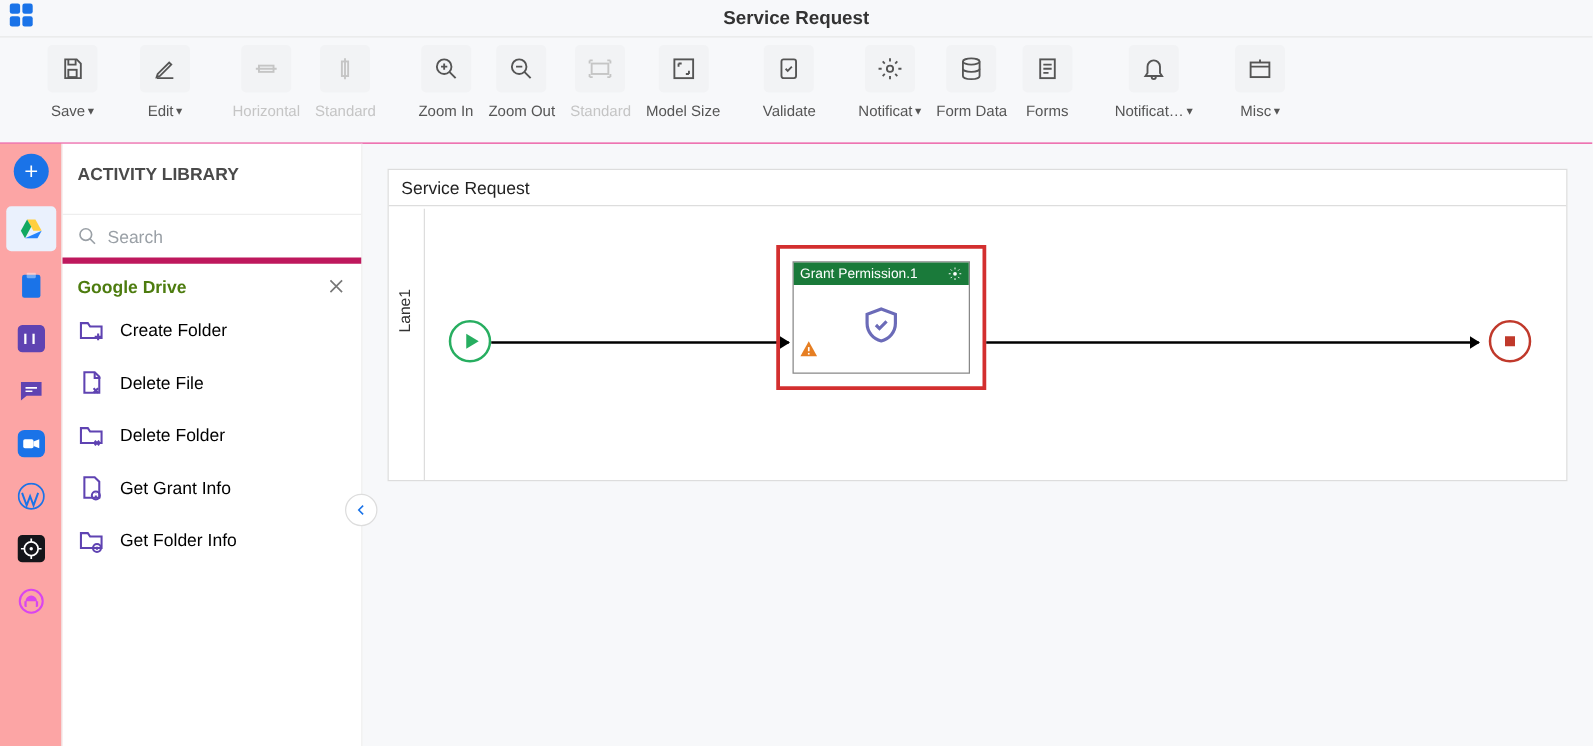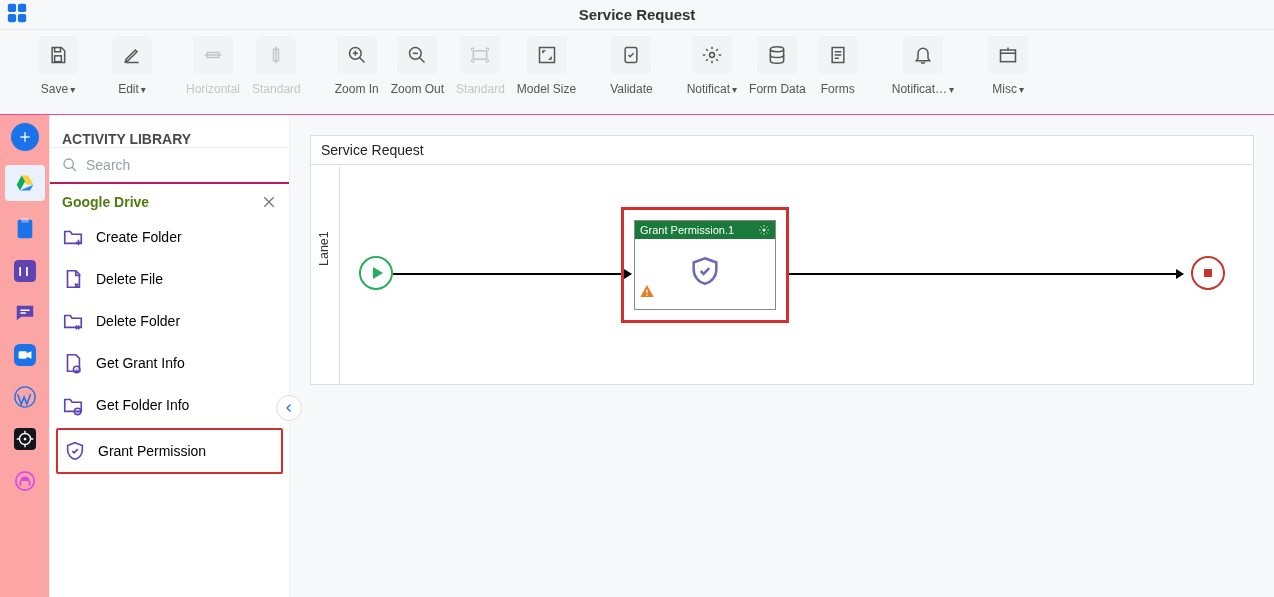--- a/index.html
+++ b/index.html
@@ -16,22 +16,22 @@
   .tool-label { font-size:12px; color:#555; margin-top:8px; display:flex; align-items:center; gap:2px;}
   .chev { font-size:10px; color:#555; }
   .tool-sep { width:26px;}
   .tool-sep.small { width:4px;}
   .main { display:flex; height: calc(100% - 115px); }
   .rail { width:50px; background:#fca5a5; border-right:1px solid #eee; display:flex; flex-direction:column; align-items:center; padding-top:8px; gap:14px;}
   .rail-item { width:28px; height:28px; display:flex; align-items:center; justify-content:center; cursor:pointer; }
   .rail-item.round{ background:#1a73e8; border-radius:50%; color:#fff; }
   .rail-item.selected { background:#eaf1fd; border-radius:4px; width:40px; height:36px;}
   .sidebar { width:240px; background:#fff; border-right:1px solid #eee; position:relative; }
-  .sidebar-title { font-size:14px; font-weight:700; color:#4a4a4a; padding:16px 12px 0 12px; border-bottom:1px solid #eee;}
-  .sidebar-search { display:flex; align-items:center; padding:8px 12px; border-bottom:2px solid #be185d;}
+  .sidebar-title { font-size:14px; font-weight:700; color:#4a4a4a; padding:16px 12px 24px 12px; border-bottom:1px solid #eee;}
+  .sidebar-search { display:flex; align-items:center; padding:8px 12px; border-bottom:5px solid #be185d;}
   .sidebar-search svg { width:18px; height:18px; stroke:#9aa0a6; fill:none; stroke-width:2;}
   .sidebar-search input { border:none; outline:none; font-size:14px; margin-left:8px; width:100%; color:#555;}
   .sidebar-search input::placeholder { color:#9aa0a6;}
   .section-head { display:flex; align-items:center; justify-content:space-between; padding:10px 12px 6px 12px; font-weight:700; font-size:14px; color:#4d7c0f;}
   .section-head svg { width:16px; height:16px; stroke:#777; fill:none; stroke-width:2; cursor:pointer;}
   .activity-item { display:flex; align-items:center; padding:10px 12px; cursor:pointer; font-size:14px; color:#000000; gap:12px;}
   .activity-item svg { width:22px; height:22px; stroke:#5f43b2; fill:none; stroke-width:1.8;}
   .activity-item.hl { border:2px solid #d32f2f; border-radius:2px; margin:2px 6px; padding:10px 6px;}
   .collapse-handle { position:absolute; right:-13px; top:280px; width:26px; height:26px; background:#fff; border:1px solid #ddd; border-radius:50%; display:flex; align-items:center; justify-content:center; cursor:pointer;}
   .collapse-handle svg{ width:12px; height:12px; stroke:#1a73e8; fill:none; stroke-width:2.5;}
@@ -39,21 +39,21 @@
   .canvas { background:#fff; border:1px solid #ddd; height:250px; position:relative;}
   .canvas-title { border-bottom:1px solid #ddd; padding:6px 10px; font-size:14px; color:#222;}
   .lane-label { position:absolute; left:6px; top:130px; transform:rotate(-90deg); transform-origin:left top; font-size:12.5px; color:#333;}
   .lane-divider { position:absolute; left:28px; top:31px; bottom:0; width:1px; background:#ddd;}
   .start-node { position:absolute; left:48px; top:120px; width:34px; height:34px; border:2px solid #27ae60; border-radius:50%; display:flex; align-items:center; justify-content:center; cursor:pointer;}
   .start-node::after{ content:''; width:0; height:0; border-left:10px solid #27ae60; border-top:6px solid transparent; border-bottom:6px solid transparent; margin-left:3px;}
   .end-node { position:absolute; right:28px; top:120px; width:34px; height:34px; border:2px solid #c0392b; border-radius:50%; display:flex; align-items:center; justify-content:center; cursor:pointer;}
   .end-node::after{ content:''; width:8px; height:8px; background:#c0392b;}
   .conn { position:absolute; height:1.5px; background:#000; top:137px;}
   .conn::after{content:''; position:absolute; right:-1px; top:-4px; width:0;height:0; border-left:8px solid #000; border-top:5px solid transparent; border-bottom:5px solid transparent;}
-  .activity-node-wrap { position:absolute; left:310px; top:71px; width:168px; height:116px; border:3px solid #d32f2f; padding:10px;}
+  .activity-node-wrap { position:absolute; left:310px; top:60px; width:168px; height:116px; border:3px solid #d32f2f; padding:10px;}
   .activity-node { width:100%; height:100%; border:1px solid #888; background:#fff; position:relative;}
   .activity-node-head{ background:#1a7a3a; color:#fff; font-size:11px; padding:3px 5px; display:flex; justify-content:space-between; align-items:center;}
   .activity-node-head svg{ width:12px; height:12px; fill:#fff; }
   .activity-node-body{ display:flex; align-items:center; justify-content:center; height:calc(100% - 20px); position:relative;}
   .shield-center svg{ width:34px; height:34px; stroke:#6b6bb8; fill:none; stroke-width:1.8;}
   .warn-tri{ position:absolute; left:4px; bottom:4px; }
   .warn-tri svg{ width:16px; height:16px; fill:#e67e22;}
   .gdrive-icon{ width:20px; height:20px;}
   .square-icon{ width:22px; height:22px; border-radius:4px;}
 </style>
@@ -342,27 +342,20 @@
         </svg>
       <span>Get Grant Info</span>
     </div>
     <div class="activity-item">
       <svg viewBox="0 0 24 24">
           <path d="M3 6h6l2 3h10v10H3z"></path>
           <circle cx="17" cy="19" r="3.5"></circle>
           <path d="M17 17.5v.1M17 19v1.5"></path>
         </svg>
       <span>Get Folder Info</span>
-    </div>
-    <div class="activity-item hl">
-      <svg viewBox="0 0 24 24">
-          <path d="M12 3l8 3v5c0 5-3.5 9-8 10-4.5-1-8-5-8-10V6l8-3z"></path>
-          <path d="M9 12l2 2 4-4"></path>
-        </svg>
-      <span>Grant Permission</span>
     </div>
 
     <div class="collapse-handle">
       <svg viewBox="0 0 24 24">
           <path d="M15 5l-7 7 7 7"></path>
         </svg>
     </div>
   </div>
 
   <div class="canvas-wrap">

